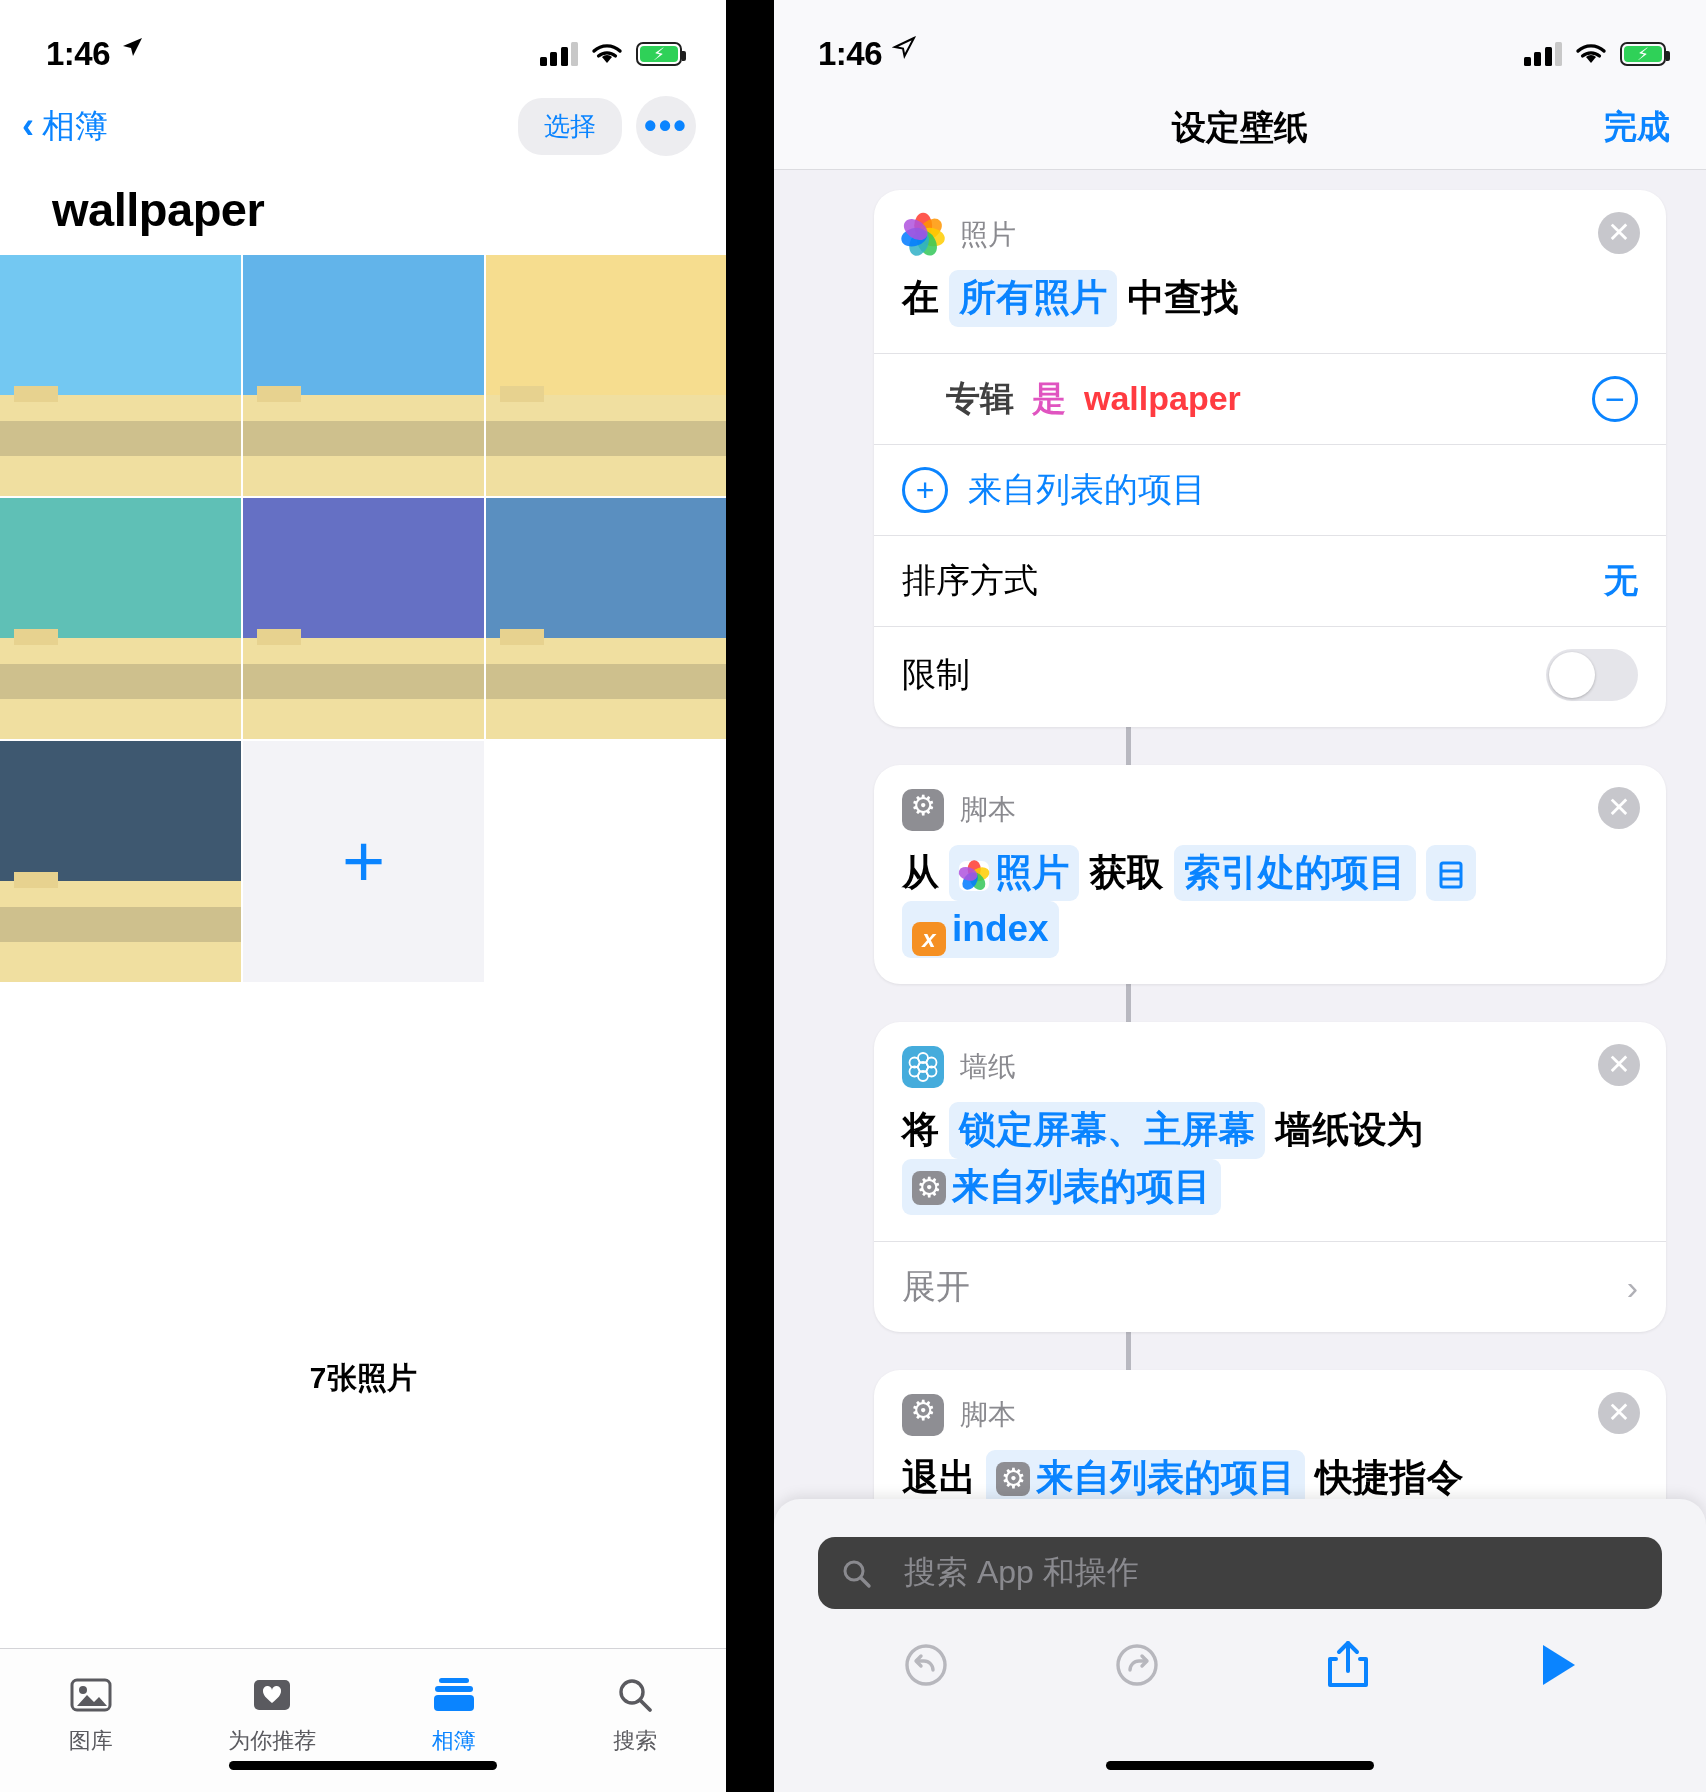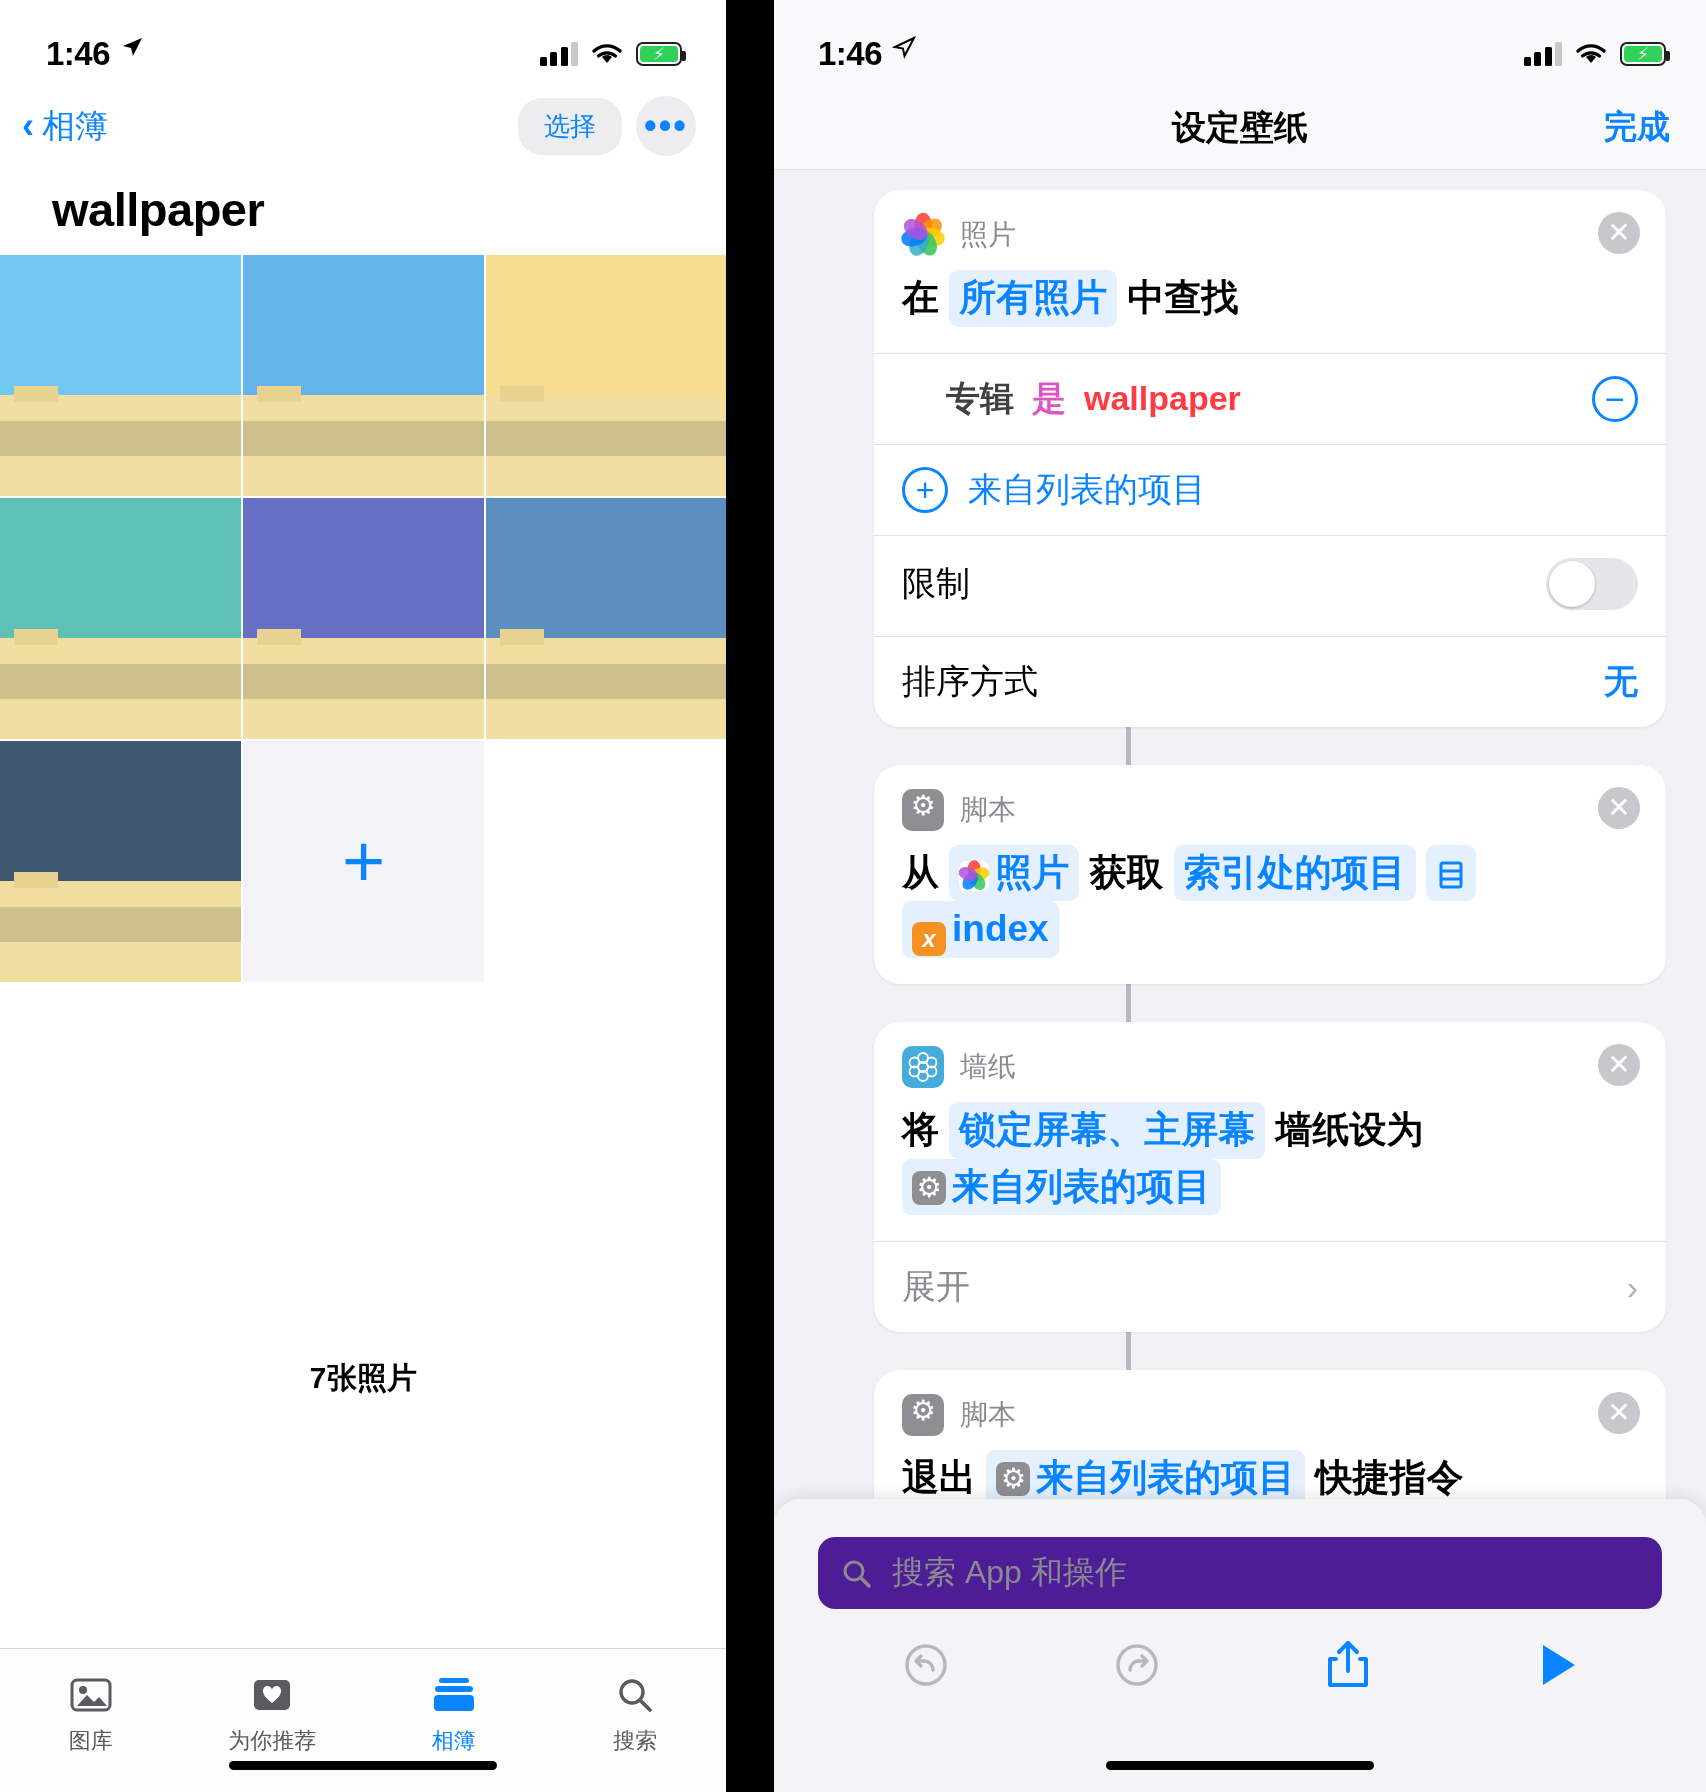--- a/index.html
+++ b/index.html
@@ -157,23 +157,23 @@
 
   
   .flower { position: relative; background: #fff; }
   .flower span { position: absolute; left: 50%; top: 50%; width: 42%; height: 62%;
                  border-radius: 50%; transform-origin: 50% 50%; opacity: 0.85; }
 
   
   .sheet { position: absolute; left: 0; right: 0; bottom: 0; height: 293px;
            background: #f4f4f7; border-radius: 26px 26px 0 0;
            box-shadow: 0 -3px 14px rgba(0,0,0,0.10); }
-  .searchbar { margin: 38px 44px 0 44px; height: 72px; background: #4c1d95;
+  .searchbar { margin: 38px 44px 0 44px; height: 72px; background: #404040;
                border-radius: 17px; display: flex; align-items: center;
-               padding: 0 22px; gap: 20px; cursor: text; text-align: center; }
+               padding: 0 22px; gap: 32px; cursor: text; text-align: center; }
   .search-ph { color: #8a8a8f; font-size: 32px; }
   .toolbar { display: flex; align-items: center; justify-content: space-around;
              padding: 28px 46px 0 46px; }
   .tb-icon { cursor: pointer; }
   .r-home-ind { position: absolute; bottom: 22px; left: 50%; transform: translateX(-50%);
                 width: 268px; height: 9px; background: #000; border-radius: 5px; }
 </style>
 </head>
 <body>
 
@@ -366,29 +366,29 @@
             <span class="f-val">wallpaper</span>
           </div>
           <span class="minus">−</span>
         </div>
         <div class="row">
           <div class="addfilter">
             <span class="plus-c">+</span>
             <span>来自列表的项目</span>
           </div>
         </div>
+        <div class="row">
+          <span>排序方式</span>
+          <span class="row-val">无</span>
+        </div>
         <div class="row" style="padding-bottom:26px">
           <span>限制</span>
           <span class="toggle">
               <span class="knob"></span>
             </span>
-        </div>
-        <div class="row">
-          <span>排序方式</span>
-          <span class="row-val">无</span>
         </div>
       </div>
 
       <div class="card-connector"></div>
 
       <div class="card">
         <div class="card-head">
           <span class="app-icon mini-gear" style="width:42px;height:42px;border-radius:10px"></span>
           <span class="app-name">脚本</span>
           <span class="close-x">✕</span>

